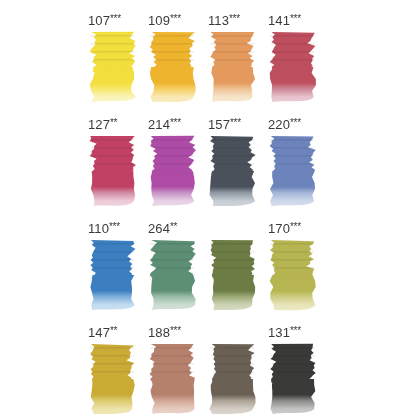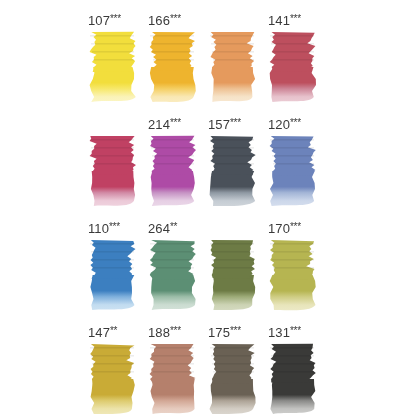--- a/index.html
+++ b/index.html
@@ -93,21 +93,21 @@
             <path d="M 4.2 36 L 43.5 36 L 45.1 42.0 L 45.0 48.0 L 42.4 54.0 L 42.2 60.0 L 46.8 66.0 C 40.0 72.9, 16.0 68.4, 2.3 71.0 L 5.1 66.0 L 2.2 60.0 L 0.6 54.0 L 3.8 48.0 L 5.4 42.0 Z" fill="url(#grad-swatch-107)"></path>
             <path d="M 2.3 1 L 45.1 0.8 L 42.0 5.0 L 40.8 7.2 L 46.5 10.0 L 44.6 12.2 L 46.5 15.0 L 44.6 17.2 L 44.0 20.0 L 40.1 22.2 L 46.1 25.0 L 42.7 27.2 L 46.1 30.0 L 44.8 32.2 L 42.8 35.0 L 41.7 37.2 L 42.9 40 L 3.7 41.0 L 5.0 36.0 L 7.5 33.8 L 2.9 31.0 L 5.0 28.8 L 4.7 26.0 L 7.5 23.8 L 0.6 21.0 L 1.8 18.8 L 4.0 16.0 L 6.3 13.8 L 5.4 11.0 L 7.0 8.8 L 4.5 6.0 L 7.4 3.8 Z" fill="#f2de3c"></path>
             <rect x="1" y="4" width="44" height="1.6" fill="#000000" opacity="0.07"></rect>
             <rect x="2" y="12" width="43" height="1.6" fill="#000000" opacity="0.07"></rect>
             <rect x="3" y="20" width="42" height="1.6" fill="#000000" opacity="0.07"></rect>
             <rect x="4" y="28" width="41" height="1.6" fill="#000000" opacity="0.07"></rect>
           </svg>
         </div>
       </div>
       <div class="swatch-cell">
-        <div class="swatch-label"><span>166</span><span class="stars">***</span></div>
+        <div class="swatch-label"><span>109</span><span class="stars">***</span></div>
         <div class="swatch-paint">
           <svg viewBox="0 0 48 73" preserveAspectRatio="none">
             <defs>
               <linearGradient id="grad-swatch-109" x1="0" y1="0" x2="0" y2="1">
                 <stop offset="0%" stop-color="#eeb42e" stop-opacity="1"></stop>
                 <stop offset="45%" stop-color="#eeb42e" stop-opacity="1"></stop>
                 <stop offset="62%" stop-color="#f5cf63" stop-opacity="1"></stop>
                 <stop offset="85%" stop-color="#f9e8b4" stop-opacity="1"></stop>
                 <stop offset="100%" stop-color="#f9e8b4" stop-opacity="0.85"></stop>
               </linearGradient>
@@ -115,20 +115,21 @@
             <path d="M 2.2 36 L 44.8 36 L 43.8 42.0 L 44.5 48.0 L 46.3 54.0 L 46.8 60.0 L 44.5 66.0 C 40.0 73.8, 16.0 69.9, 3.6 71.0 L 1.4 66.0 L 4.7 60.0 L 5.2 54.0 L 2.1 48.0 L 0.9 42.0 Z" fill="url(#grad-swatch-109)"></path>
             <path d="M 3.0 1 L 45.9 1.3 L 41.4 5.0 L 39.6 7.2 L 46.0 10.0 L 42.7 12.2 L 43.8 15.0 L 40.4 17.2 L 41.6 20.0 L 39.9 22.2 L 43.1 25.0 L 39.8 27.2 L 42.2 30.0 L 40.7 32.2 L 42.5 35.0 L 39.6 37.2 L 41.8 40 L 2.9 39.3 L 5.0 36.0 L 7.7 33.8 L 4.5 31.0 L 7.4 28.8 L 4.1 26.0 L 7.0 23.8 L 1.9 21.0 L 3.8 18.8 L 0.8 16.0 L 2.6 13.8 L 2.3 11.0 L 4.3 8.8 L 3.8 6.0 L 6.6 3.8 Z" fill="#eeb42e"></path>
             <rect x="1" y="4" width="44" height="1.6" fill="#000000" opacity="0.07"></rect>
             <rect x="2" y="12" width="43" height="1.6" fill="#000000" opacity="0.07"></rect>
             <rect x="3" y="20" width="42" height="1.6" fill="#000000" opacity="0.07"></rect>
             <rect x="4" y="28" width="41" height="1.6" fill="#000000" opacity="0.07"></rect>
           </svg>
         </div>
       </div>
       <div class="swatch-cell">
+        <div class="swatch-label"><span>113</span><span class="stars">***</span></div>
         <div class="swatch-paint">
           <svg viewBox="0 0 48 73" preserveAspectRatio="none">
             <defs>
               <linearGradient id="grad-swatch-113" x1="0" y1="0" x2="0" y2="1">
                 <stop offset="0%" stop-color="#e59a5d" stop-opacity="1"></stop>
                 <stop offset="45%" stop-color="#e59a5d" stop-opacity="1"></stop>
                 <stop offset="62%" stop-color="#eec193" stop-opacity="1"></stop>
                 <stop offset="85%" stop-color="#f6e3c8" stop-opacity="1"></stop>
                 <stop offset="100%" stop-color="#f6e3c8" stop-opacity="0.85"></stop>
               </linearGradient>
@@ -158,20 +159,21 @@
             <path d="M 4.5 36 L 44.5 36 L 42.6 42.0 L 46.8 48.0 L 47.0 54.0 L 43.0 60.0 L 44.8 66.0 C 40.0 73.0, 16.0 68.6, 3.4 71.0 L 2.4 66.0 L 2.8 60.0 L 3.0 54.0 L 1.1 48.0 L 0.7 42.0 Z" fill="url(#grad-swatch-121)"></path>
             <path d="M 2.5 1 L 45.7 1.7 L 44.1 5.0 L 42.6 7.2 L 41.4 10.0 L 38.3 12.2 L 46.4 15.0 L 44.4 17.2 L 41.9 20.0 L 39.6 22.2 L 45.3 25.0 L 43.4 27.2 L 43.4 30.0 L 41.9 32.2 L 43.8 35.0 L 39.9 37.2 L 43.4 40 L 4.7 41.0 L 2.6 36.0 L 5.3 33.8 L 0.7 31.0 L 2.9 28.8 L 4.6 26.0 L 6.7 23.8 L 2.7 21.0 L 4.1 18.8 L 5.4 16.0 L 7.0 13.8 L 2.5 11.0 L 4.9 8.8 L 3.3 6.0 L 6.0 3.8 Z" fill="#bd4f5e"></path>
             <rect x="1" y="4" width="44" height="1.6" fill="#000000" opacity="0.07"></rect>
             <rect x="2" y="12" width="43" height="1.6" fill="#000000" opacity="0.07"></rect>
             <rect x="3" y="20" width="42" height="1.6" fill="#000000" opacity="0.07"></rect>
             <rect x="4" y="28" width="41" height="1.6" fill="#000000" opacity="0.07"></rect>
           </svg>
         </div>
       </div>
       <div class="swatch-cell">
+        <div class="swatch-label"><span>127</span><span class="stars">**</span></div>
         <div class="swatch-paint">
           <svg viewBox="0 0 48 73" preserveAspectRatio="none">
             <defs>
               <linearGradient id="grad-swatch-127" x1="0" y1="0" x2="0" y2="1">
                 <stop offset="0%" stop-color="#c04163" stop-opacity="1"></stop>
                 <stop offset="45%" stop-color="#c04163" stop-opacity="1"></stop>
                 <stop offset="62%" stop-color="#d18aa5" stop-opacity="1"></stop>
                 <stop offset="85%" stop-color="#eccad8" stop-opacity="1"></stop>
                 <stop offset="100%" stop-color="#eccad8" stop-opacity="0.85"></stop>
               </linearGradient>
@@ -223,21 +225,21 @@
             <path d="M 3.0 36 L 45.2 36 L 42.6 42.0 L 46.0 48.0 L 43.4 54.0 L 43.3 60.0 L 46.2 66.0 C 40.0 72.2, 16.0 70.9, 4.0 71.0 L 4.3 66.0 L 0.6 60.0 L 1.0 54.0 L 1.5 48.0 L 1.9 42.0 Z" fill="url(#grad-swatch-157)"></path>
             <path d="M 1.5 1 L 44.2 1.8 L 43.2 5.0 L 39.6 7.2 L 41.8 10.0 L 39.5 12.2 L 42.9 15.0 L 41.5 17.2 L 46.7 20.0 L 43.3 22.2 L 42.0 25.0 L 38.3 27.2 L 42.9 30.0 L 40.7 32.2 L 44.4 35.0 L 41.3 37.2 L 44.1 40 L 2.2 39.4 L 4.2 36.0 L 5.6 33.8 L 4.2 31.0 L 6.0 28.8 L 1.4 26.0 L 3.7 23.8 L 3.2 21.0 L 5.3 18.8 L 2.3 16.0 L 4.6 13.8 L 3.7 11.0 L 5.3 8.8 L 1.1 6.0 L 3.9 3.8 Z" fill="#4a515a"></path>
             <rect x="1" y="4" width="44" height="1.6" fill="#000000" opacity="0.07"></rect>
             <rect x="2" y="12" width="43" height="1.6" fill="#000000" opacity="0.07"></rect>
             <rect x="3" y="20" width="42" height="1.6" fill="#000000" opacity="0.07"></rect>
             <rect x="4" y="28" width="41" height="1.6" fill="#000000" opacity="0.07"></rect>
           </svg>
         </div>
       </div>
       <div class="swatch-cell">
-        <div class="swatch-label"><span>120</span><span class="stars">***</span></div>
+        <div class="swatch-label"><span>220</span><span class="stars">***</span></div>
         <div class="swatch-paint">
           <svg viewBox="0 0 48 73" preserveAspectRatio="none">
             <defs>
               <linearGradient id="grad-swatch-120" x1="0" y1="0" x2="0" y2="1">
                 <stop offset="0%" stop-color="#6c83bb" stop-opacity="1"></stop>
                 <stop offset="45%" stop-color="#6c83bb" stop-opacity="1"></stop>
                 <stop offset="62%" stop-color="#a3b5d6" stop-opacity="1"></stop>
                 <stop offset="85%" stop-color="#ccd7ea" stop-opacity="1"></stop>
                 <stop offset="100%" stop-color="#ccd7ea" stop-opacity="0.85"></stop>
               </linearGradient>
@@ -376,21 +378,20 @@
             <path d="M 3.1 36 L 45.7 36 L 44.7 42.0 L 45.1 48.0 L 44.9 54.0 L 45.3 60.0 L 45.5 66.0 C 40.0 73.5, 16.0 68.1, 3.6 71.0 L 3.2 66.0 L 5.5 60.0 L 2.8 54.0 L 1.5 48.0 L 3.5 42.0 Z" fill="url(#grad-swatch-188)"></path>
             <path d="M 1.6 1 L 44.5 0.9 L 42.0 5.0 L 39.4 7.2 L 44.2 10.0 L 41.5 12.2 L 44.7 15.0 L 43.1 17.2 L 41.6 20.0 L 38.7 22.2 L 42.2 25.0 L 40.3 27.2 L 42.9 30.0 L 39.8 32.2 L 46.5 35.0 L 42.5 37.2 L 43.6 40 L 4.3 40.9 L 1.1 36.0 L 3.5 33.8 L 0.6 31.0 L 2.5 28.8 L 2.2 26.0 L 4.4 23.8 L 4.2 21.0 L 5.4 18.8 L 0.7 16.0 L 2.6 13.8 L 2.3 11.0 L 5.0 8.8 L 5.0 6.0 L 7.2 3.8 Z" fill="#b5806c"></path>
             <rect x="1" y="4" width="44" height="1.6" fill="#000000" opacity="0.07"></rect>
             <rect x="2" y="12" width="43" height="1.6" fill="#000000" opacity="0.07"></rect>
             <rect x="3" y="20" width="42" height="1.6" fill="#000000" opacity="0.07"></rect>
             <rect x="4" y="28" width="41" height="1.6" fill="#000000" opacity="0.07"></rect>
           </svg>
         </div>
       </div>
       <div class="swatch-cell">
-        <div class="swatch-label"><span>175</span><span class="stars">***</span></div>
         <div class="swatch-paint">
           <svg viewBox="0 0 48 73" preserveAspectRatio="none">
             <defs>
               <linearGradient id="grad-swatch-175" x1="0" y1="0" x2="0" y2="1">
                 <stop offset="0%" stop-color="#6a6154" stop-opacity="1"></stop>
                 <stop offset="45%" stop-color="#6a6154" stop-opacity="1"></stop>
                 <stop offset="62%" stop-color="#ada396" stop-opacity="1"></stop>
                 <stop offset="85%" stop-color="#d3cdc4" stop-opacity="1"></stop>
                 <stop offset="100%" stop-color="#d3cdc4" stop-opacity="0.85"></stop>
               </linearGradient>

